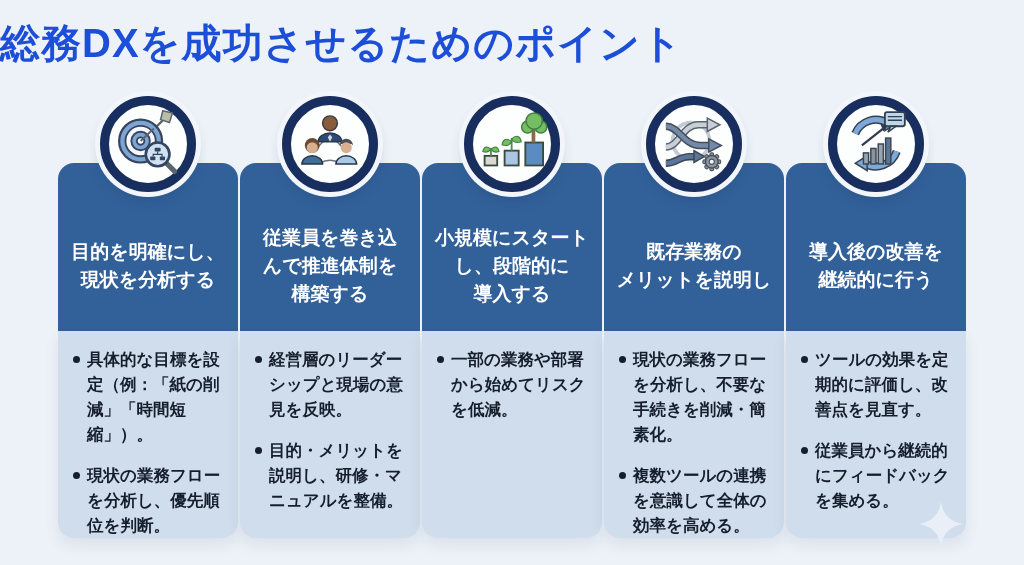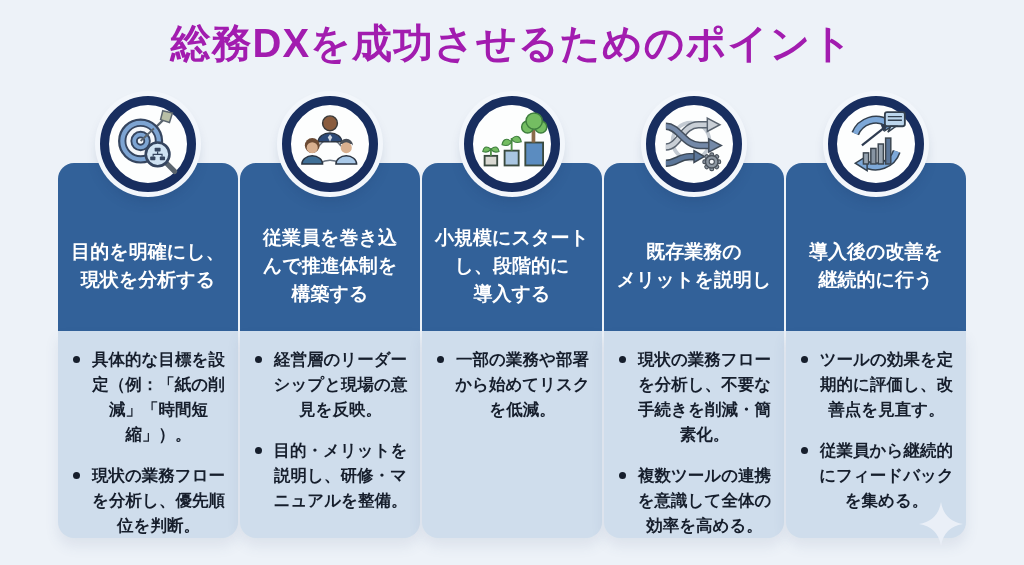--- a/index.html
+++ b/index.html
@@ -4,24 +4,24 @@
 <style>
   * { margin:0; padding:0; box-sizing:border-box; }
   html,body { width:1024px; height:565px; }
   body {
     background:#edf2f8;
     font-family:"Liberation Sans","DejaVu Sans",sans-serif;
     position:relative; overflow:hidden;
   }
   .page-title {
     margin-top:20px;
-    text-align:center;
+    text-align:left;
     font-size:40px; line-height:46px;
     font-weight:800; letter-spacing:1px;
-    color:#a21caf;
+    color:#1d4ed8;
   }
   .cards-row {
     position:absolute; top:96px; left:0; right:0;
     display:flex; justify-content:center; gap:2px;
   }
   .card { position:relative; width:180px; }
   .badge {
     position:absolute; top:0; left:50%; transform:translateX(-50%);
     width:96px; height:96px; border-radius:50%;
     background:#fdfefe; border:9px solid #182e5f;
@@ -39,21 +39,20 @@
     display:flex; align-items:center; justify-content:center;
     padding:50px 4px 12px;
   }
   .card-body {
     height:207px;
     background:#cfddec;
     border-radius:0 0 16px 16px;
     padding:16px 8px 10px 13px;
     position:relative;
     box-shadow:0 8px 14px rgba(70,90,130,.10);
-    text-align:center;
   }
   .bullets { list-style:none; display:flex; flex-direction:column; gap:16px; }
   .bullet { display:flex; gap:7px; align-items:flex-start;
     font-size:16.5px; line-height:25px; font-weight:700; color:#161e2c; }
   .dot { flex:none; width:7px; height:7px; border-radius:50%;
     background:#161e2c; margin-top:9px; margin-left:2px; }
   .sparkle { position:absolute; right:2px; bottom:-9px; }
   svg.icon { display:block; }
 </style>
 </head>

